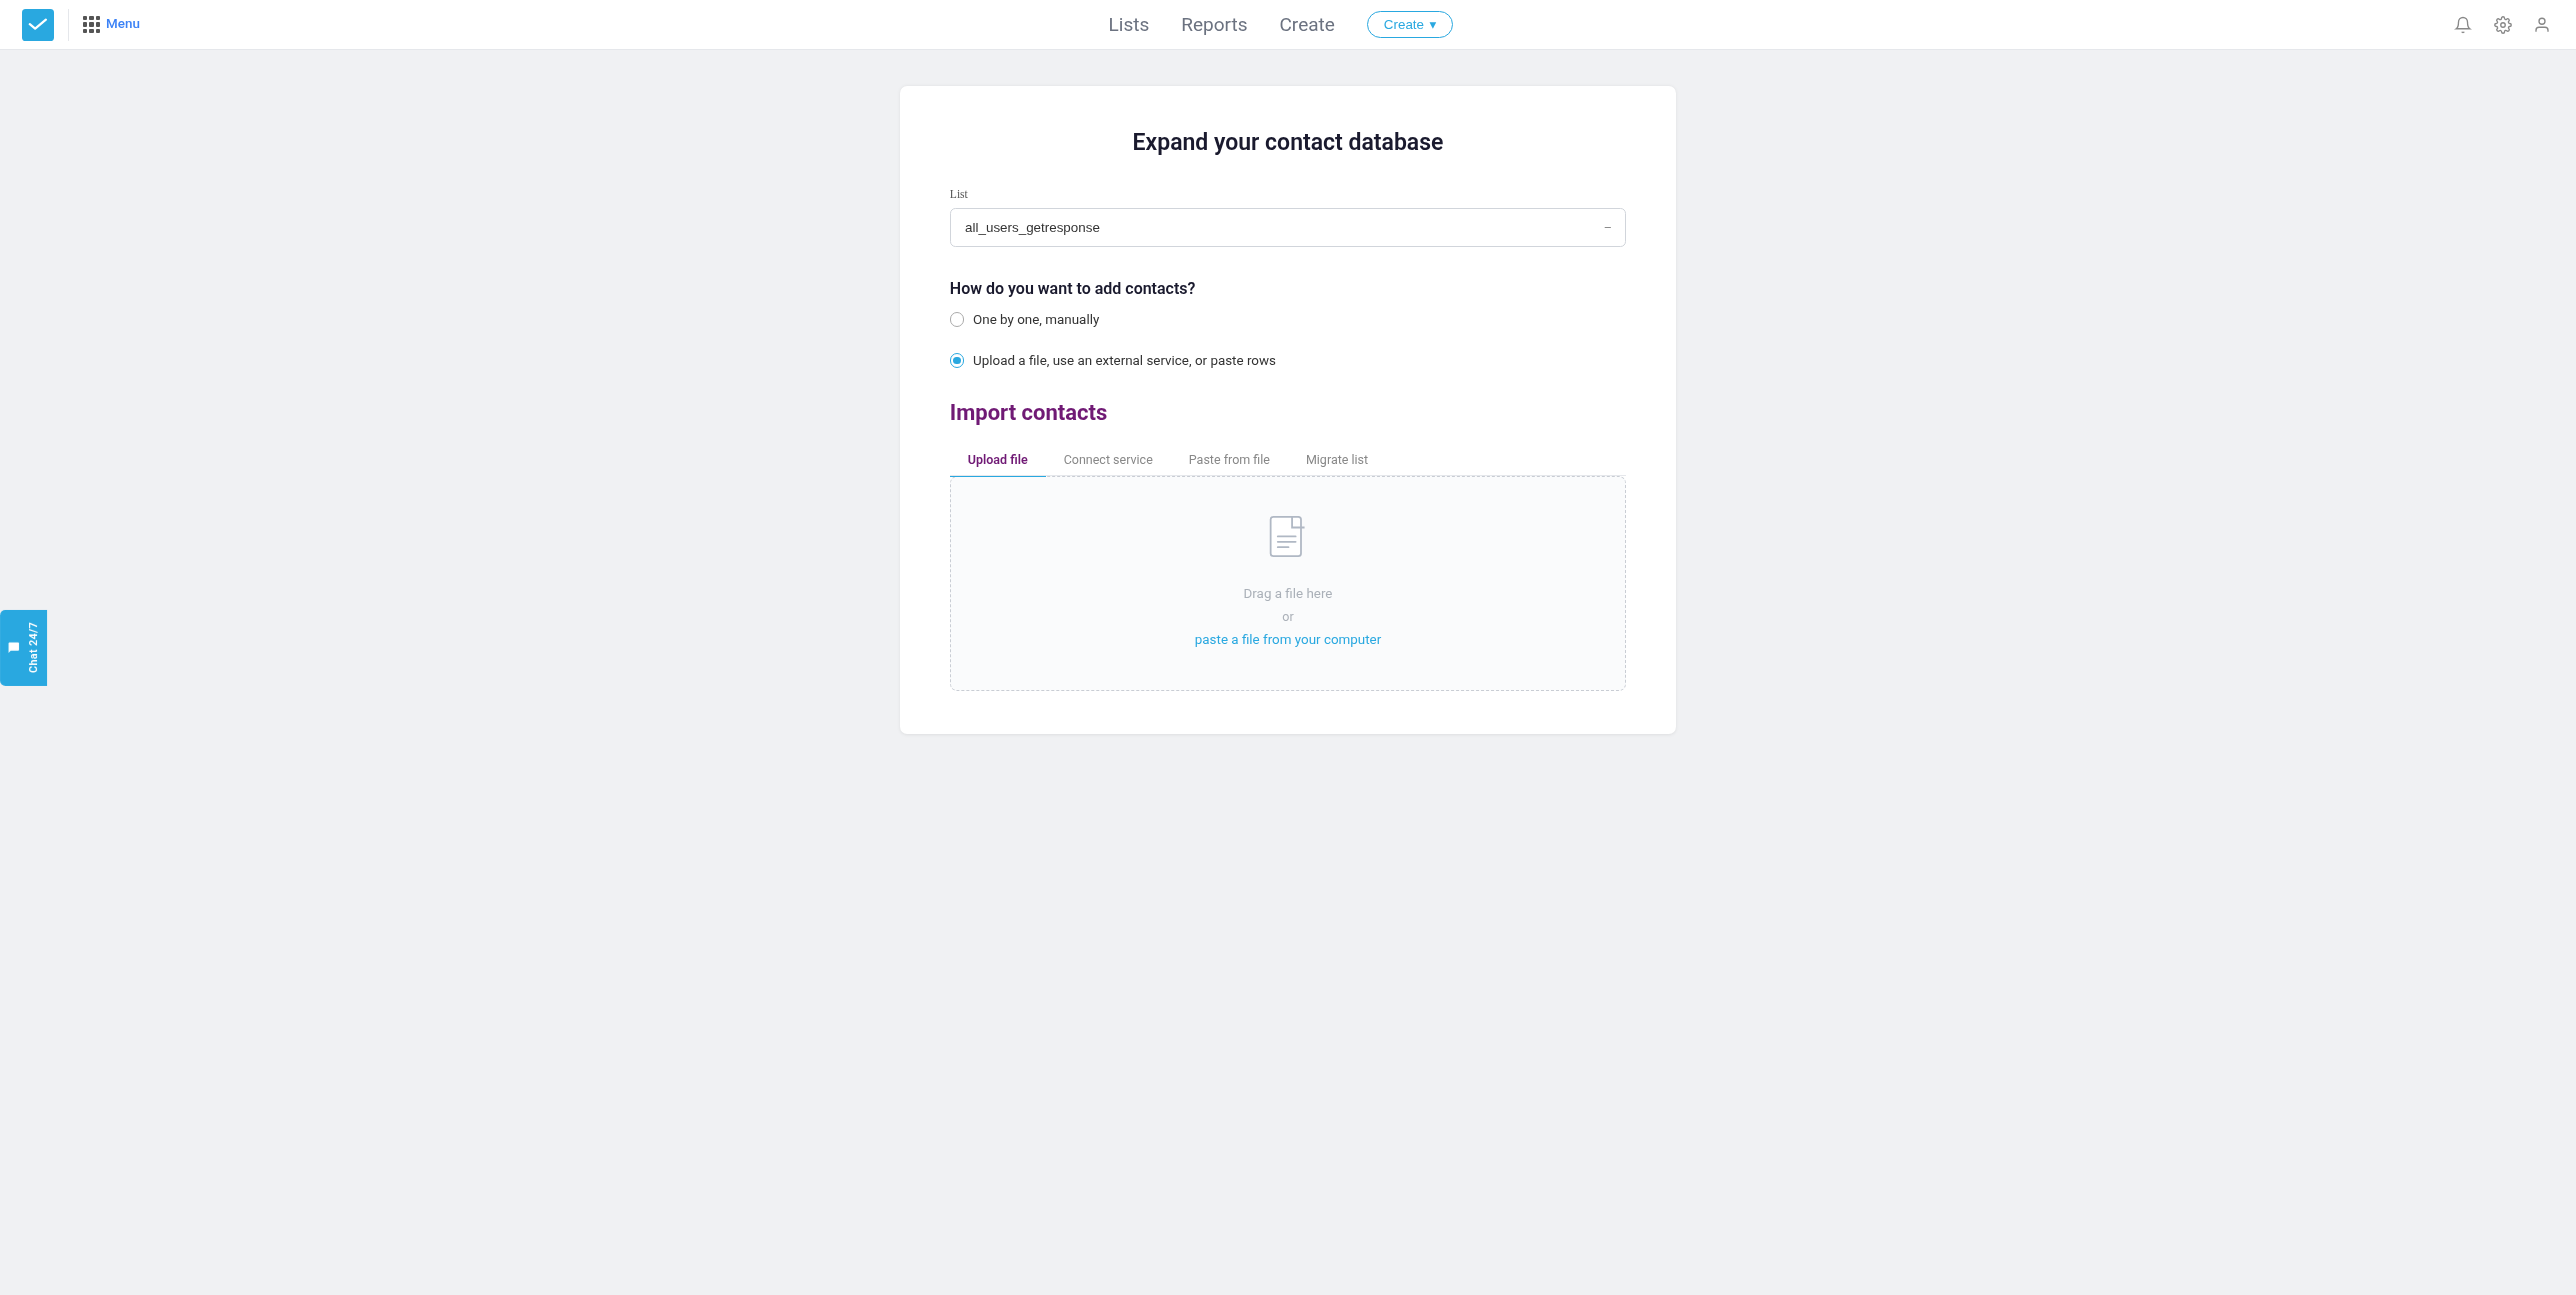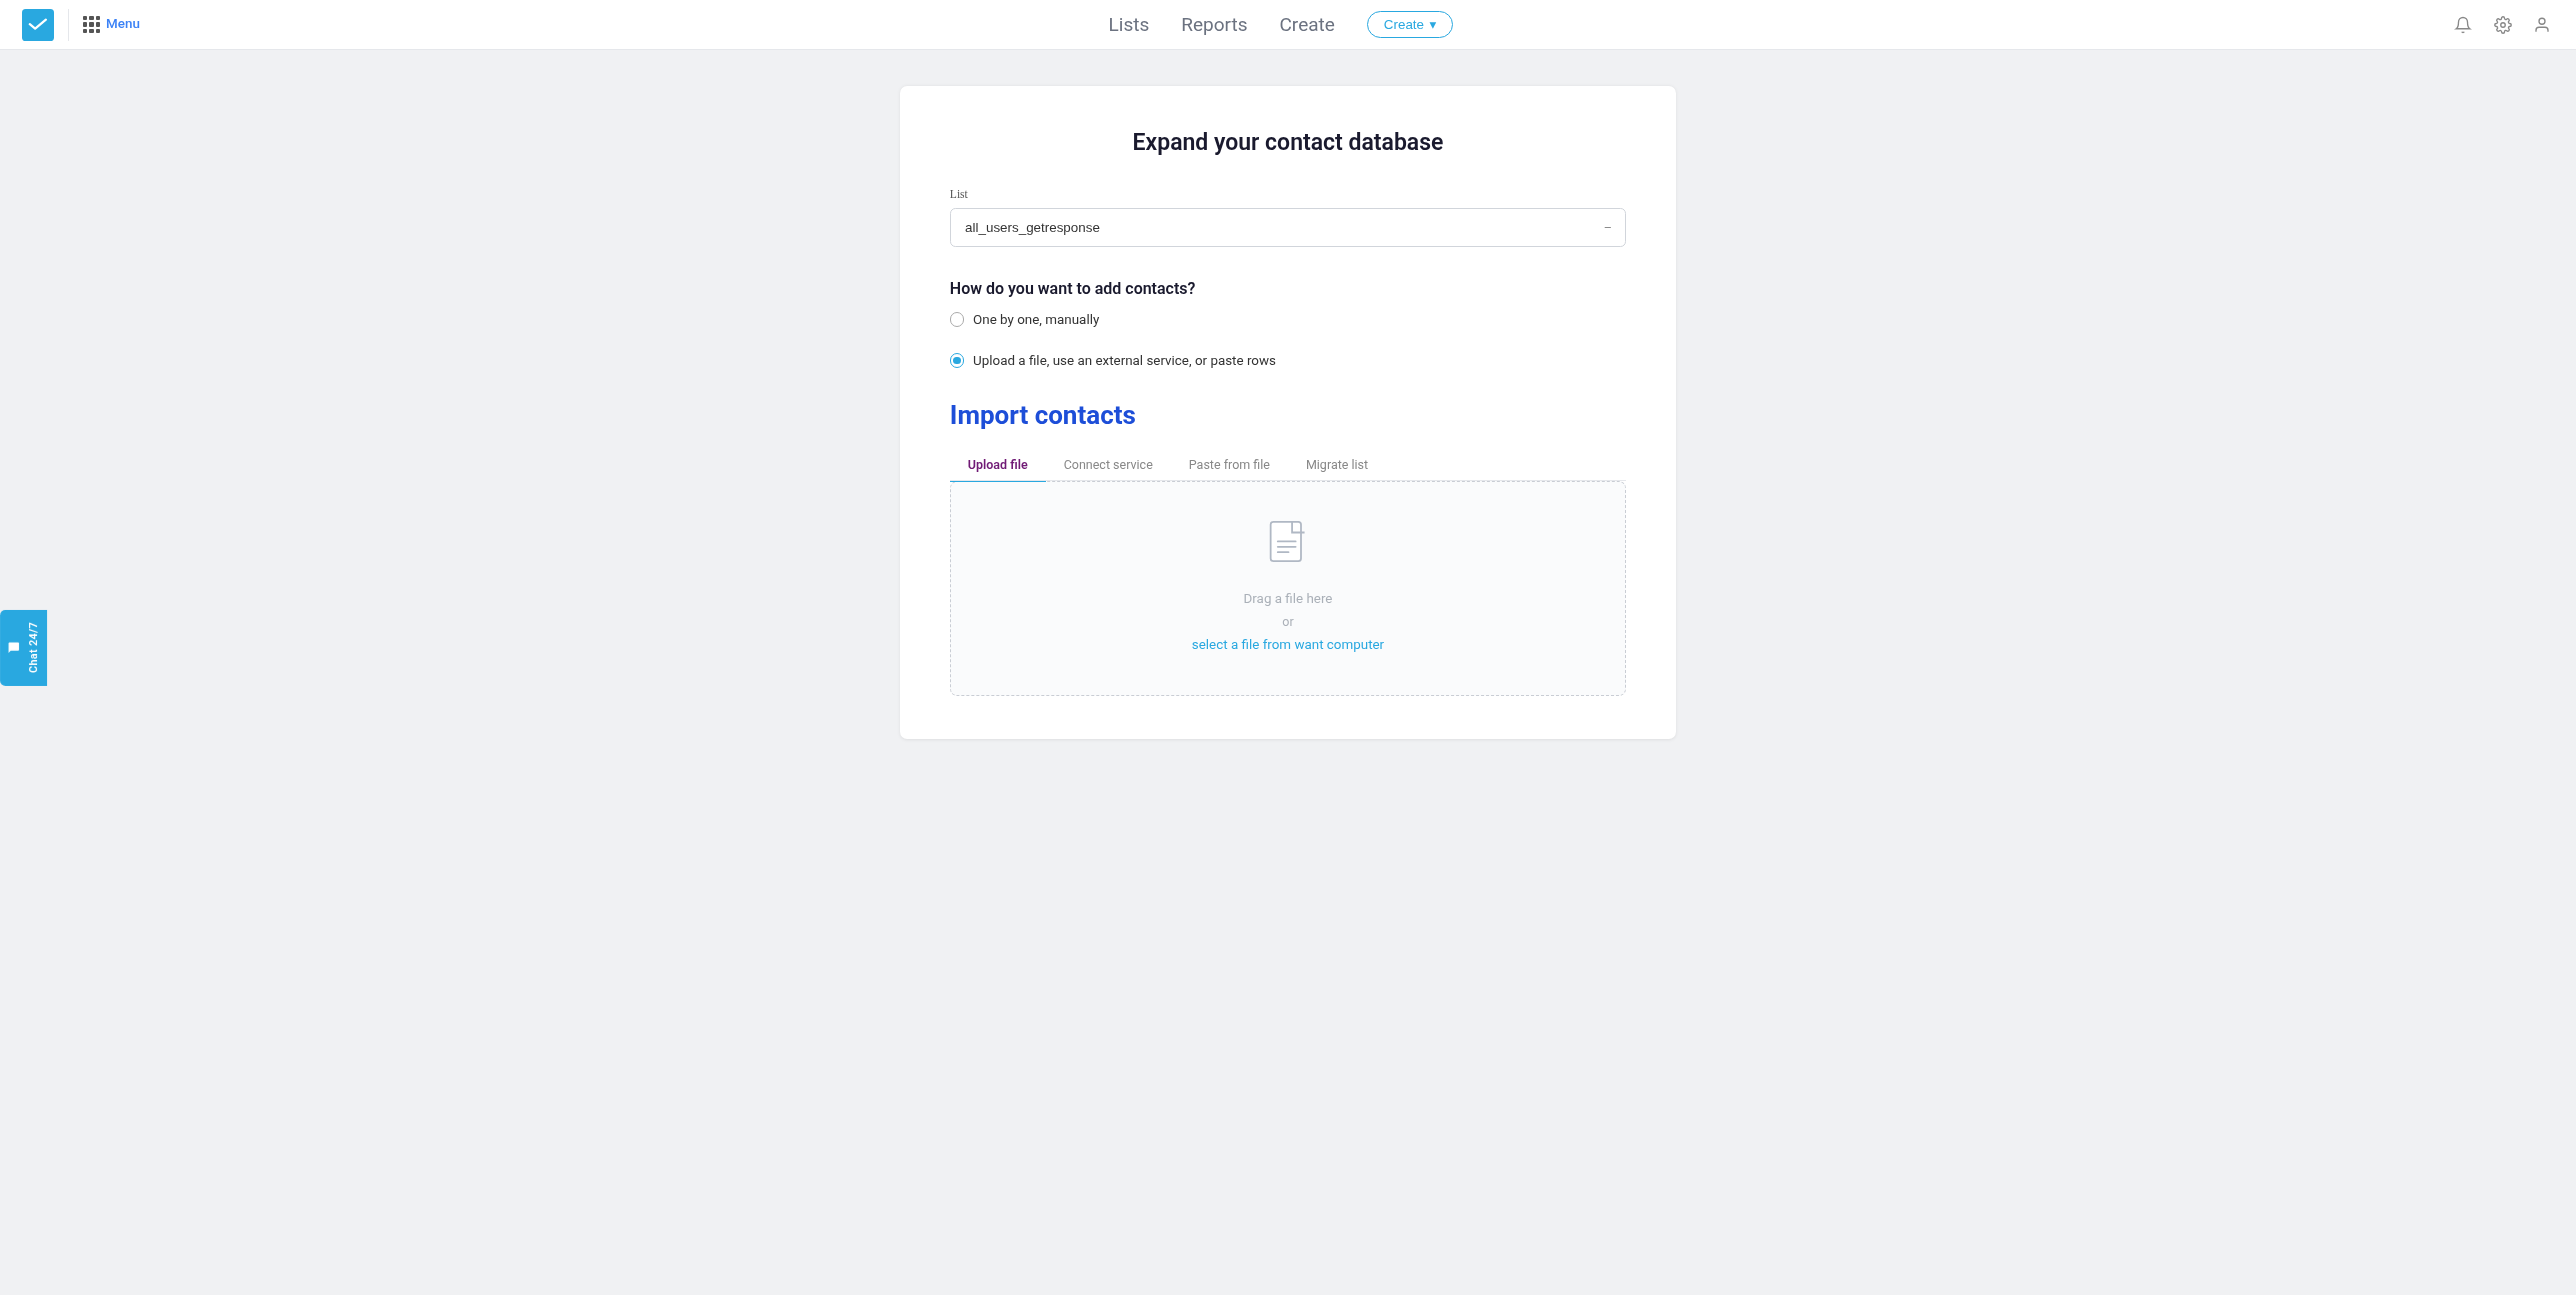--- a/index.html
+++ b/index.html
@@ -191,23 +191,23 @@
       border-color: #29a8e0;
       background: #fff;
     }
     .radio-dot {
       width: 7.2px;
       height: 7.2px;
       border-radius: 50%;
       background: #29a8e0;
     }
     .import-title {
-      font-size: 26px;
+      font-size: 22px;
       font-weight: 700;
-      color: #1d4ed8;
+      color: #701a75;
       margin-bottom: 18px;
     }
     .tabs {
       display: flex;
       gap: 0;
       border-bottom: 1.8px solid #e5e7eb;
       margin-bottom: 0;
     }
     .tab {
       padding: 9px 18px;
@@ -382,20 +382,20 @@
             <rect x="4" y="2" width="34" height="44" rx="3" stroke="#b0b8c4" stroke-width="2" fill="white"></rect>
             <path d="M28 2v12h14" stroke="#b0b8c4" stroke-width="2"></path>
             <line x1="12" y1="24" x2="32" y2="24" stroke="#b0b8c4" stroke-width="2" stroke-linecap="round"></line>
             <line x1="12" y1="30" x2="32" y2="30" stroke="#b0b8c4" stroke-width="2" stroke-linecap="round"></line>
             <line x1="12" y1="36" x2="24" y2="36" stroke="#b0b8c4" stroke-width="2" stroke-linecap="round"></line>
           </svg>
         </div>
         <div class="dropzone-text">
           <div>Drag a file here</div>
           <div class="dropzone-or">or</div>
-          <div class="dropzone-link">select a file from want computer</div>
+          <div class="dropzone-link">paste a file from your computer</div>
         </div>
       </div>
 
     </div>
   </div>
 </main>
 
 
 </body></html>

